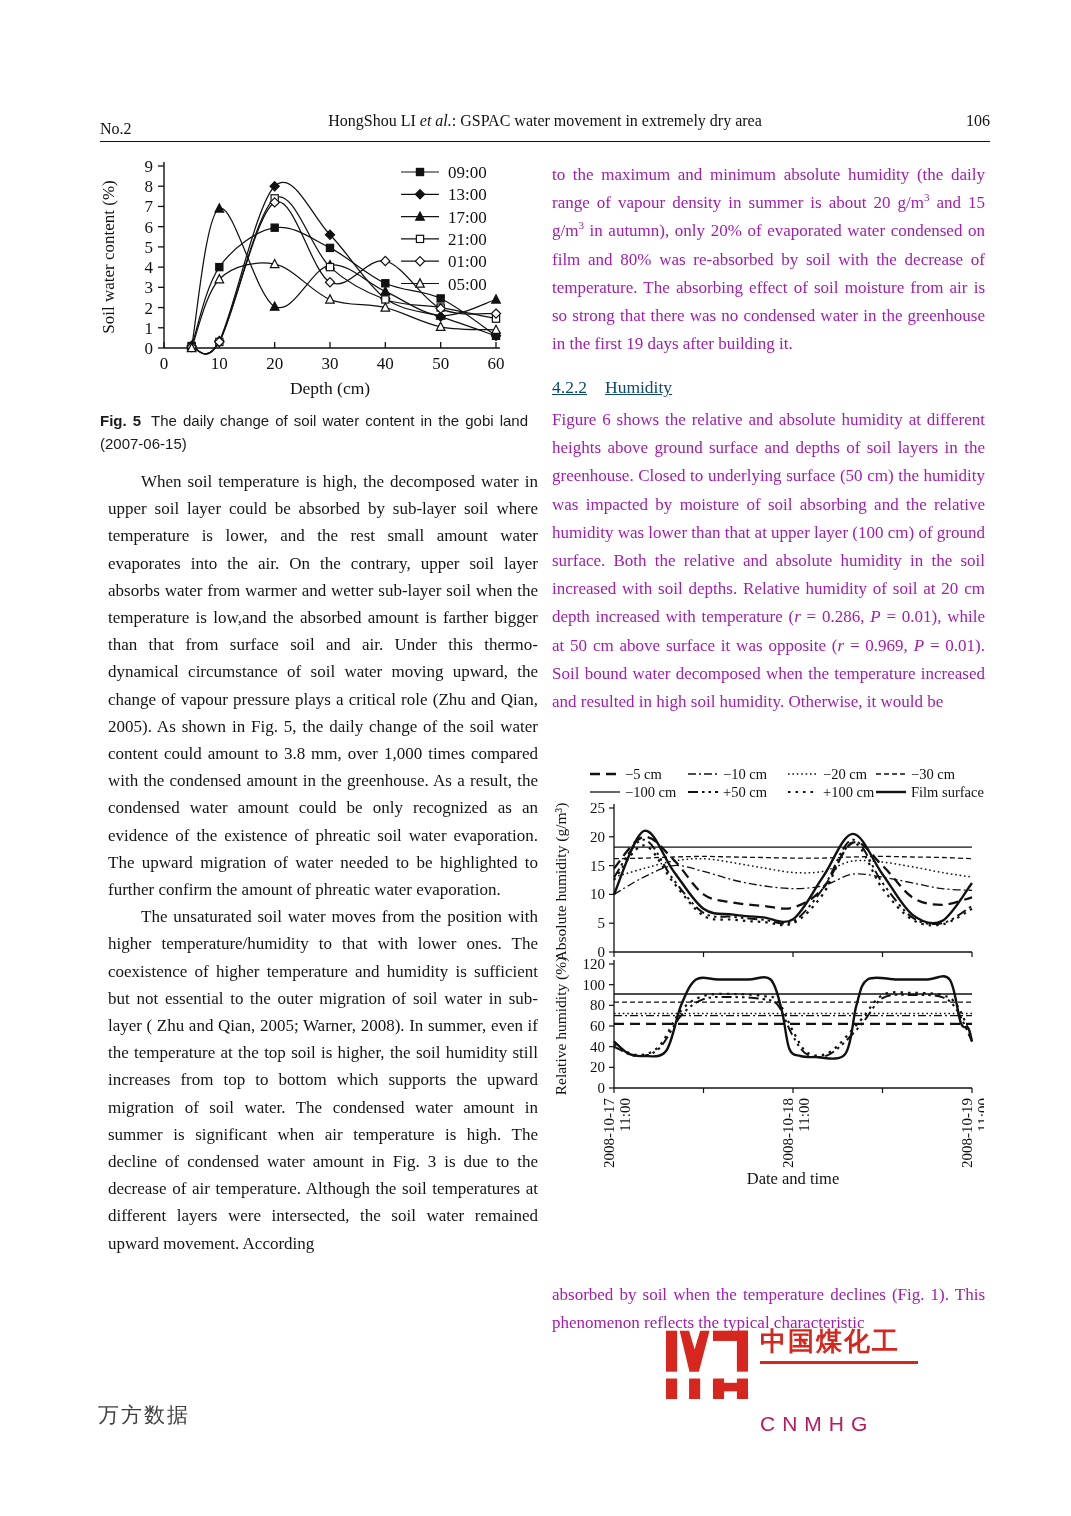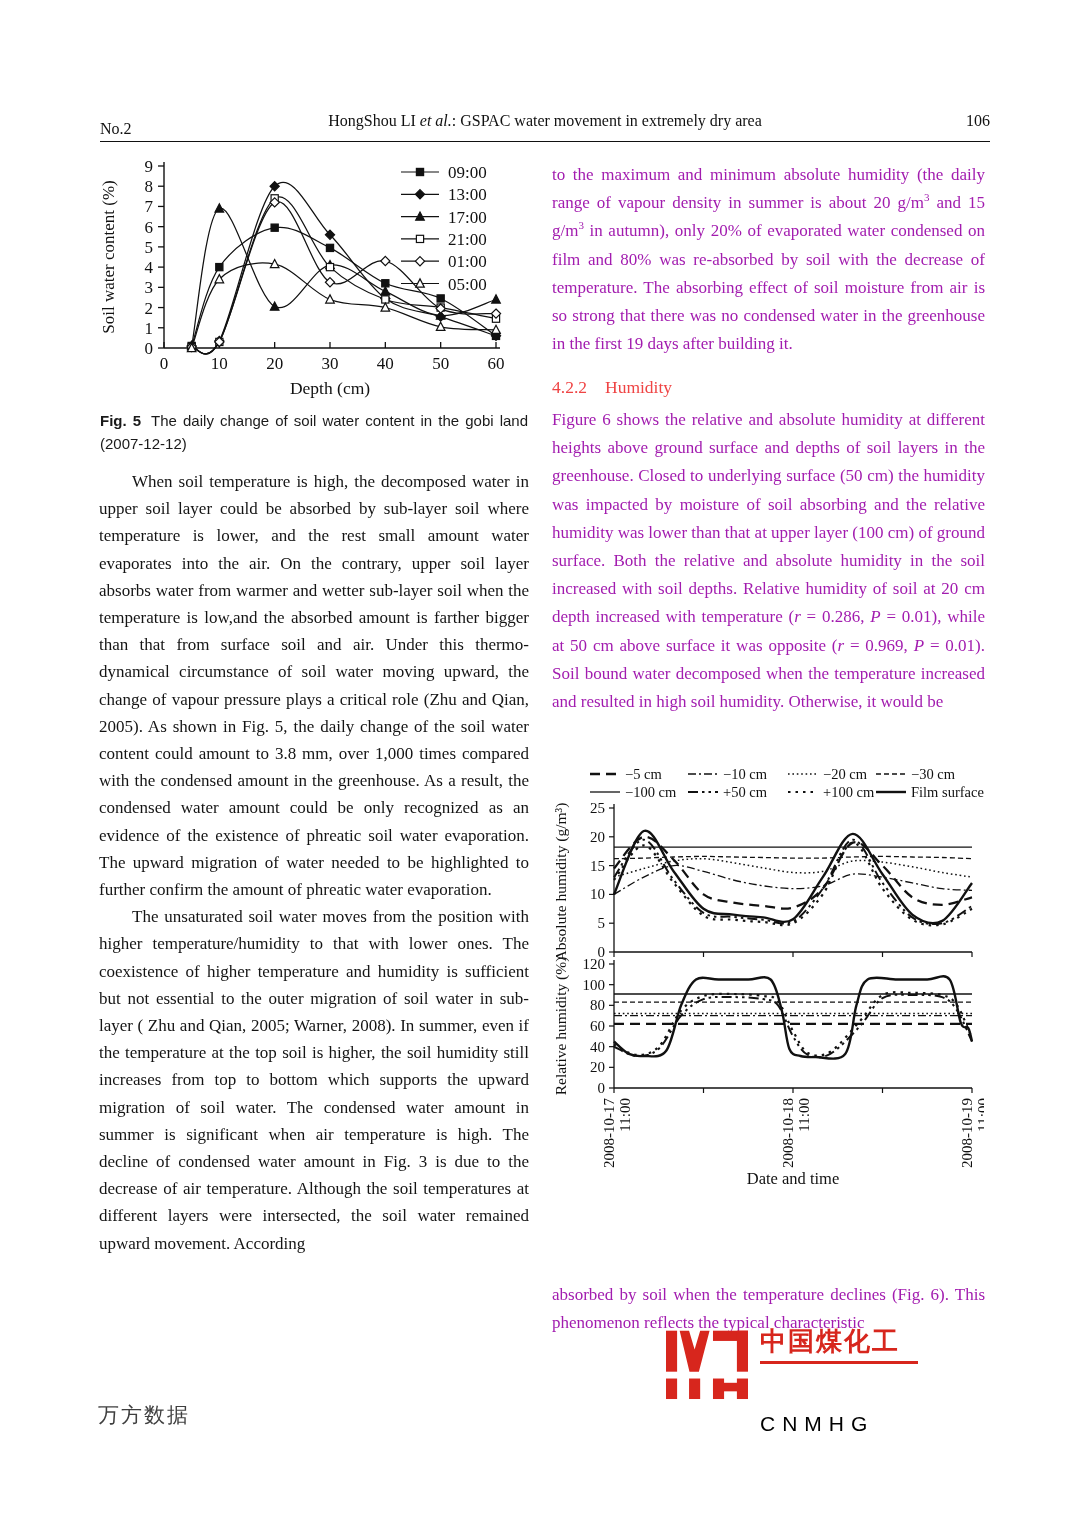--- a/index.html
+++ b/index.html
@@ -15,21 +15,21 @@
   .figbox{position:absolute;}
   
   .caption{position:absolute;font-family:"Liberation Sans",sans-serif;font-size:15px;line-height:22.5px;
            text-align:justify;color:#1a1a1a;}
   .caption b{margin-right:10px;}
   
   .flow{position:absolute;font-size:17px;line-height:27.2px;text-align:justify;color:#141414;}
   .flow p{margin:0;text-indent:33px;}
   .rt{position:absolute;font-size:17px;line-height:28.2px;text-align:justify;color:#a21caf;}
   sup{font-size:11px;line-height:0;}
-  .heading{position:absolute;font-size:17.5px;color:#ef4444;}
+  .heading{position:absolute;font-size:17.5px;color:#0c4a6e;text-decoration:underline;}
   .heading .num{margin-right:18px;}
   
   .logo{position:absolute;display:flex;align-items:flex-start;}
   .logo .txt{margin-left:12px;}
   .logo .cn{font-family:"Liberation Sans",sans-serif;font-weight:bold;font-size:26px;line-height:34px;letter-spacing:2px;}
   .logo .underline{height:2.5px;margin:3px 0 4px 0;}
   .logo .en{font-family:"Liberation Sans",sans-serif;font-size:21px;letter-spacing:7px;}
   
   .wm{position:absolute;left:98px;top:1401px;font-size:21px;color:#3f3f3f;
       font-family:"Liberation Sans",sans-serif;letter-spacing:2px;}
@@ -170,23 +170,23 @@
         <g>
           <polygon points="324,104.60000000000001 328.6,109.2 324,113.8 319.4,109.2" fill="#fff" stroke="#111" stroke-width="1.2"></polygon>
         </g>
         <text x="352" y="115.2" font-size="17" text-anchor="start">01:00</text>
         <line x1="305" y1="131.5" x2="343" y2="131.5" stroke="#111" stroke-width="1.2"></line>
         <g>
           <polygon points="324,126.9 328.3,135.1 319.7,135.1" fill="#fff" stroke="#111" stroke-width="1.2"></polygon>
         </g>
         <text x="352" y="137.5" font-size="17" text-anchor="start">05:00</text>
       </svg></div>
-  <div class="caption" style="left:100px;top:410px;width:428px;"><b>Fig. 5</b><span>The daily change of soil water content in the gobi land (2007-12-12)</span></div>
-
-  <div class="flow" style="left:99px;top:468px;width:430px;">
+  <div class="caption" style="left:100px;top:410px;width:428px;"><b>Fig. 5</b><span>The daily change of soil water content in the gobi land (2007-06-15)</span></div>
+
+  <div class="flow" style="left:108px;top:468px;width:430px;">
     <p>When soil temperature is high, the decomposed water in upper soil layer could be absorbed by sub-layer soil where temperature is lower, and the rest small amount water evaporates into the air. On the contrary, upper soil layer absorbs water from warmer and wetter sub-layer soil when the temperature is low,and the absorbed amount is farther bigger than that from surface soil and air. Under this thermo-dynamical circumstance of soil water moving upward, the change of vapour pressure plays a critical role (Zhu and Qian, 2005). As shown in Fig. 5, the daily change of the soil water content could amount to 3.8 mm, over 1,000 times compared with the condensed amount in the greenhouse. As a result, the condensed water amount could be only recognized as an evidence of the existence of phreatic soil water evaporation. The upward migration of water needed to be highlighted to further confirm the amount of phreatic water evaporation.</p>
     <p>The unsaturated soil water moves from the position with higher temperature/humidity to that with lower ones. The coexistence of higher temperature and humidity is sufficient but not essential to the outer migration of soil water in sub-layer ( Zhu and Qian, 2005; Warner, 2008). In summer, even if the temperature at the top soil is higher, the soil humidity still increases from top to bottom which supports the upward migration of soil water. The condensed water amount in summer is significant when air temperature is high. The decline of condensed water amount in Fig. 3 is due to the decrease of air temperature. Although the soil temperatures at different layers were intersected, the soil water remained upward movement. According</p>
   </div>
 
   <div class="rt" style="left:552px;top:161px;width:433px;"><span>to the maximum and minimum absolute humidity (the daily range of vapour density in summer is about 20 g/m</span><sup>3</sup><span> and 15 g/m</span><sup>3</sup><span> in autumn), only 20% of evaporated water condensed on film and 80% was re-absorbed by soil with the decrease of temperature. The absorbing effect of soil moisture from air is so strong that there was no condensed water in the greenhouse in the first 19 days after building it.</span></div>
 
   <div class="heading" style="left:552px;top:377px;"><span class="num">4.2.2</span><span>Humidity</span></div>
 
   <div class="rt" style="left:552px;top:406px;width:433px;"><span>Figure 6 shows the relative and absolute humidity at different heights above ground surface and depths of soil layers in the greenhouse. Closed to underlying surface (50 cm) the humidity was impacted by moisture of soil absorbing and the relative humidity was lower than that at upper layer (100 cm) of ground surface. Both the relative and absolute humidity in the soil increased with soil depths. Relative humidity of soil at 20 cm depth increased with temperature (</span><i>r</i><span> = 0.286, </span><i>P</i><span> = 0.01), while at 50 cm above surface it was opposite (</span><i>r</i><span> = 0.969, </span><i>P</i><span> = 0.01). Soil bound water decomposed when the temperature increased and resulted in high soil humidity. Otherwise, it would be</span></div>
 
@@ -264,37 +264,37 @@
         <path d="M64.0 232.0 L422.0 232.0" fill="none" stroke="#111" stroke-width="1.3"></path>
         <path d="M64.0 284.7 C67.7 286.2 78.9 293.6 86.4 294.0 C93.8 294.3 101.3 293.5 108.8 286.7 C116.2 280.0 123.7 261.9 131.1 253.7 C138.6 245.4 144.8 240.2 153.5 237.1 C162.2 234.0 173.4 235.1 183.3 235.1 C193.3 235.1 205.7 235.8 213.2 237.1 C220.6 238.5 223.1 237.1 228.1 243.3 C233.1 249.5 238.0 266.1 243.0 274.3 C248.0 282.6 251.7 290.0 257.9 292.9 C264.1 295.9 271.6 296.7 280.3 291.9 C289.0 287.1 301.4 273.3 310.1 264.0 C318.8 254.7 323.8 241.3 332.5 236.1 C341.2 230.9 352.4 233.2 362.3 233.0 C372.3 232.8 384.7 232.5 392.2 235.1 C399.6 237.7 402.1 241.1 407.1 248.5 C412.1 255.9 419.5 274.3 422.0 279.5" fill="none" stroke="#111" stroke-width="2" stroke-dasharray="10,4,2.5,4,2.5,4"></path>
         <path d="M64.0 282.6 C67.7 284.3 78.9 292.6 86.4 292.9 C93.8 293.3 101.3 292.1 108.8 284.7 C116.2 277.3 123.7 256.9 131.1 248.5 C138.6 240.1 144.8 236.8 153.5 234.0 C162.2 231.3 173.4 232.0 183.3 232.0 C193.3 232.0 205.7 232.8 213.2 234.0 C220.6 235.2 223.1 233.3 228.1 239.2 C233.1 245.1 238.0 260.6 243.0 269.2 C248.0 277.8 251.7 287.4 257.9 290.9 C264.1 294.3 271.6 295.2 280.3 289.8 C289.0 284.5 301.4 268.3 310.1 258.8 C318.8 249.4 323.8 237.7 332.5 233.0 C341.2 228.3 352.4 230.9 362.3 230.9 C372.3 230.9 384.7 230.9 392.2 233.0 C399.6 235.1 402.1 236.1 407.1 243.3 C412.1 250.6 419.5 270.9 422.0 276.4" fill="none" stroke="#111" stroke-width="2.2" stroke-dasharray="2.5,5"></path>
         <path d="M64.0 279.5 C66.5 281.6 73.9 289.5 78.9 291.9 C83.9 294.3 87.6 294.5 93.8 294.0 C100.0 293.5 110.0 297.2 116.2 288.8 C122.4 280.4 126.2 255.2 131.1 243.3 C136.1 231.4 139.8 221.8 146.0 217.5 C152.3 213.2 159.7 217.5 168.4 217.5 C177.1 217.5 189.5 217.5 198.3 217.5 C207.0 217.5 215.0 212.3 220.6 217.5 C226.2 222.7 228.7 237.0 231.8 248.5 C234.9 260.0 236.2 279.2 239.3 286.7 C242.4 294.3 246.1 292.6 250.5 294.0 C254.8 295.3 257.9 295.3 265.4 295.0 C272.8 294.7 288.4 300.5 295.2 291.9 C302.0 283.3 302.7 255.7 306.4 243.3 C310.1 230.9 310.7 221.8 317.6 217.5 C324.4 213.2 337.5 217.5 347.4 217.5 C357.4 217.5 368.5 217.5 377.3 217.5 C386.0 217.5 394.0 210.3 399.6 217.5 C405.2 224.7 407.7 252.8 410.8 260.9 C413.9 269.0 416.4 263.0 418.3 266.1 C420.1 269.2 421.4 277.3 422.0 279.5" fill="none" stroke="#111" stroke-width="2.4"></path>
         <text font-size="15" text-anchor="end" transform="translate(64,336) rotate(-90)"><tspan x="0" y="0">2008-10-17</tspan><tspan x="0" dy="16">11:00</tspan></text>
         <text font-size="15" text-anchor="end" transform="translate(243,336) rotate(-90)"><tspan x="0" y="0">2008-10-18</tspan><tspan x="0" dy="16">11:00</tspan></text>
         <text font-size="15" text-anchor="end" transform="translate(422,336) rotate(-90)"><tspan x="0" y="0">2008-10-19</tspan><tspan x="0" dy="16">11:00</tspan></text>
         <text x="243" y="422" font-size="16.5" text-anchor="middle">Date and time</text>
       </svg></div>
 
-  <div class="rt" style="left:552px;top:1281px;width:433px;">absorbed by soil when the temperature declines (Fig. 6). This phenomenon reflects the typical characteristic</div>
+  <div class="rt" style="left:552px;top:1281px;width:433px;">absorbed by soil when the temperature declines (Fig. 1). This phenomenon reflects the typical characteristic</div>
 
   <div class="logo" style="left:666px;top:1324px;">
     <svg width="82" height="80" viewBox="0 0 96 82">
       <g id="logo-mark" fill="#d7261d">
           <rect x="0" y="2" width="13" height="48"></rect>
           <polygon points="16,2 27,2 33.5,24 40,2 51,2 38.5,50 27.5,50"></polygon>
           <rect x="55" y="2" width="41" height="12"></rect>
           <rect x="83" y="2" width="13" height="48"></rect>
           <rect x="0" y="58" width="13" height="24"></rect>
           <rect x="27" y="58" width="13" height="24"></rect>
           <rect x="55" y="58" width="13" height="24"></rect>
           <rect x="83" y="58" width="13" height="24"></rect>
           <rect x="55" y="63" width="41" height="10"></rect>
         </g>
     </svg>
     <div class="txt">
       <div class="cn" style="color: rgb(215, 38, 29);">中国煤化工</div>
       <div class="underline" id="logo-underline" style="background: rgb(215, 38, 29); width: 158px;"></div>
-      <div class="en" style="color: #000000; margin-top: 48px;">CNMHG</div>
+      <div class="en" style="color: #be185d; margin-top: 48px;">CNMHG</div>
     </div>
   </div>
 
   <div class="wm">万方数据</div>
 </div>
 
 </body></html>

